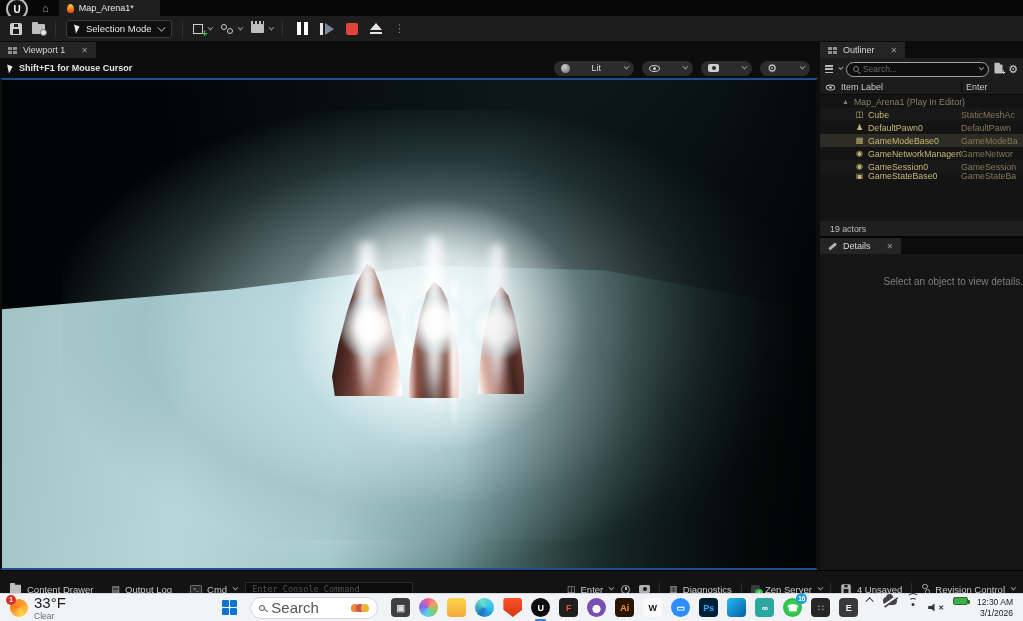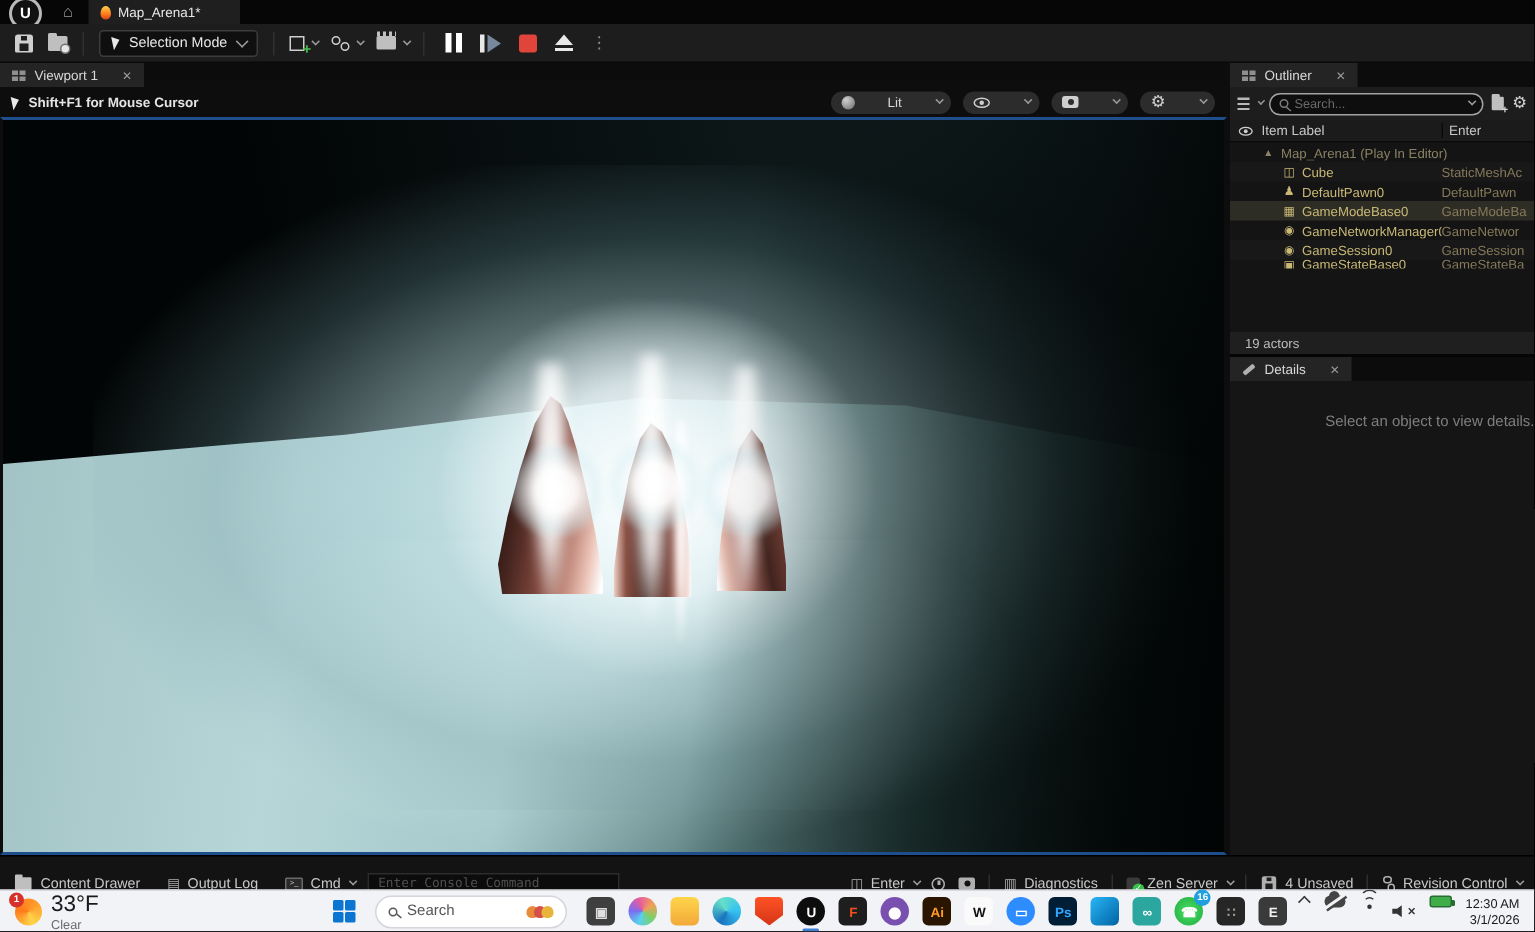--- a/index.html
+++ b/index.html
@@ -176,21 +176,21 @@
   .w-ic { width:18px; height:18px; border-radius:50%; background:conic-gradient(from 40deg,#ff9a2a,#ffd54a,#ff7a1a,#ff9a2a); position:relative; }
   .w-badge { position:absolute; left:-4px; top:-4px; width:10px; height:10px; border-radius:50%; background:#d6322a; color:#fff;
              font-size:6.5px; line-height:10px; text-align:center; font-weight:bold; }
   .w-temp { font-size:15px; color:#1a1a1a; } .w-cond { font-size:8.5px; color:#6a6a6a; }
   .tb-center { display:flex; align-items:center; gap:13px; margin-left:146px; }
   .start { display:grid; grid-template-columns:7px 7px; grid-gap:1.5px; }
   .start i { width:7px; height:7px; background:#0b76d1; border-radius:1px; }
   .tb-search { display:flex; align-items:center; gap:6px; background:#fff; border:1px solid #d4d6dc; border-radius:12px;
                height:22px; width:128px; padding:0 8px; }
   .tb-search .mag { border-color:#555; } .tb-search .mag:after { background:#555; }
-  .tb-search input { flex:1; min-width:0; border:none; outline:none; background:transparent; font-size:10px; color:#444; font-family:"Liberation Sans",sans-serif; }
+  .tb-search input { flex:1; min-width:0; border:none; outline:none; background:transparent; font-size:15px; color:#444; font-family:"Liberation Sans",sans-serif; }
   .tb-search input::placeholder { color:#555; }
   .ppl { display:flex; } .ppl i { width:8px; height:8px; border-radius:50% 50% 40% 40%; margin-left:-3px; }
   .ppl i:nth-child(1){background:#e88a3a;} .ppl i:nth-child(2){background:#d6504a;} .ppl i:nth-child(3){background:#e8b43a;}
   .apps { display:flex; align-items:center; gap:9px; }
   .app { position:relative; width:19px; height:19px; border-radius:4px; display:flex; align-items:center; justify-content:center;
          font-size:9px; font-weight:bold; }
   .app.circle { border-radius:50%; }
   .app.shield { border-radius:3px; clip-path:polygon(0 0,100% 0,100% 62%,50% 100%,0 62%); }
   .app .ind { position:absolute; left:4px; bottom:-4px; width:11px; height:2.5px; border-radius:2px; background:#3d7fd4; }
   .app .badge { position:absolute; right:-5px; top:-5px; min-width:11px; height:11px; border-radius:6px; background:#1f9fe0;

